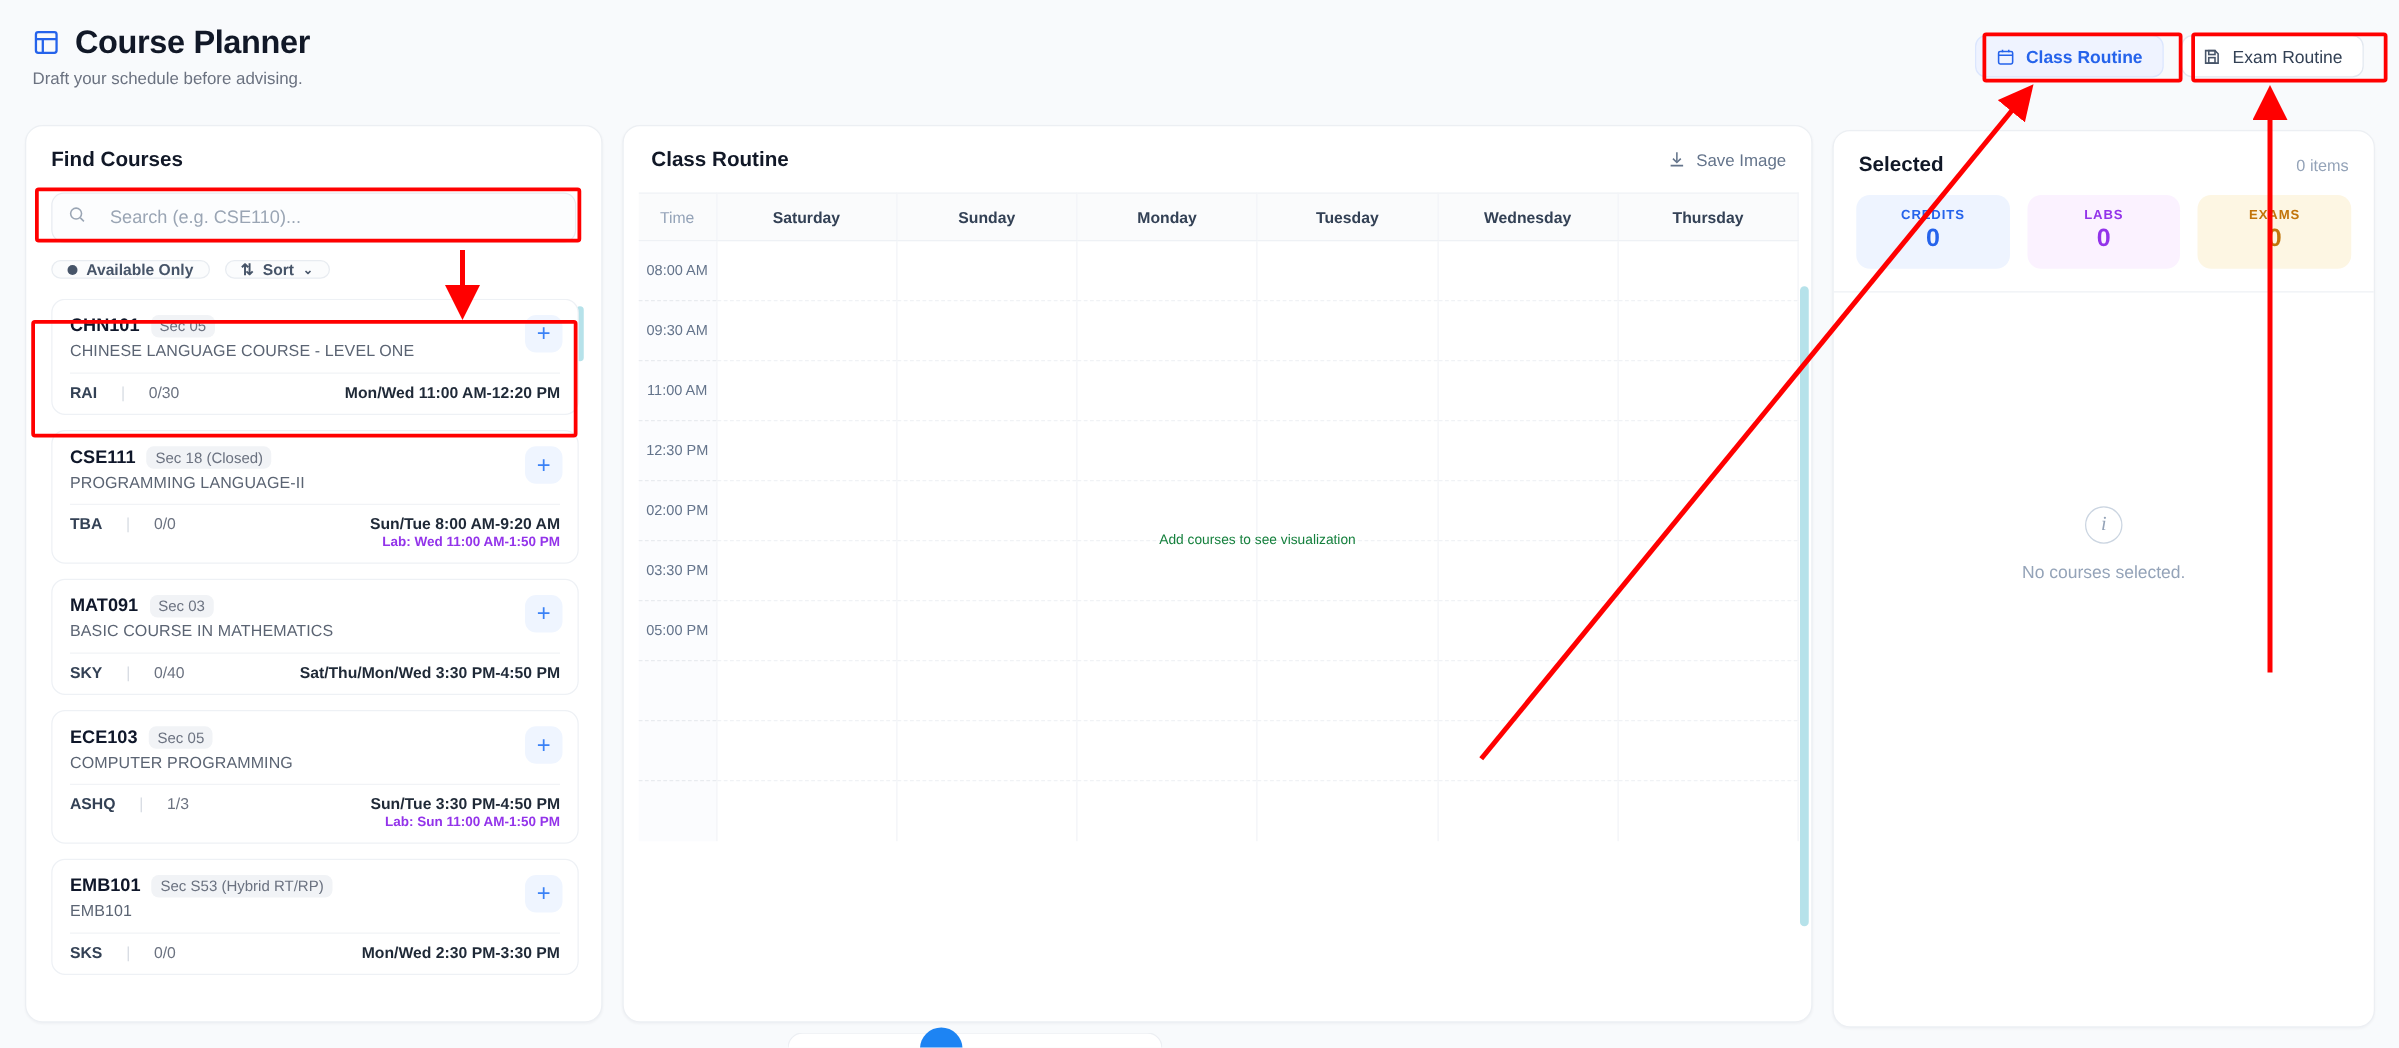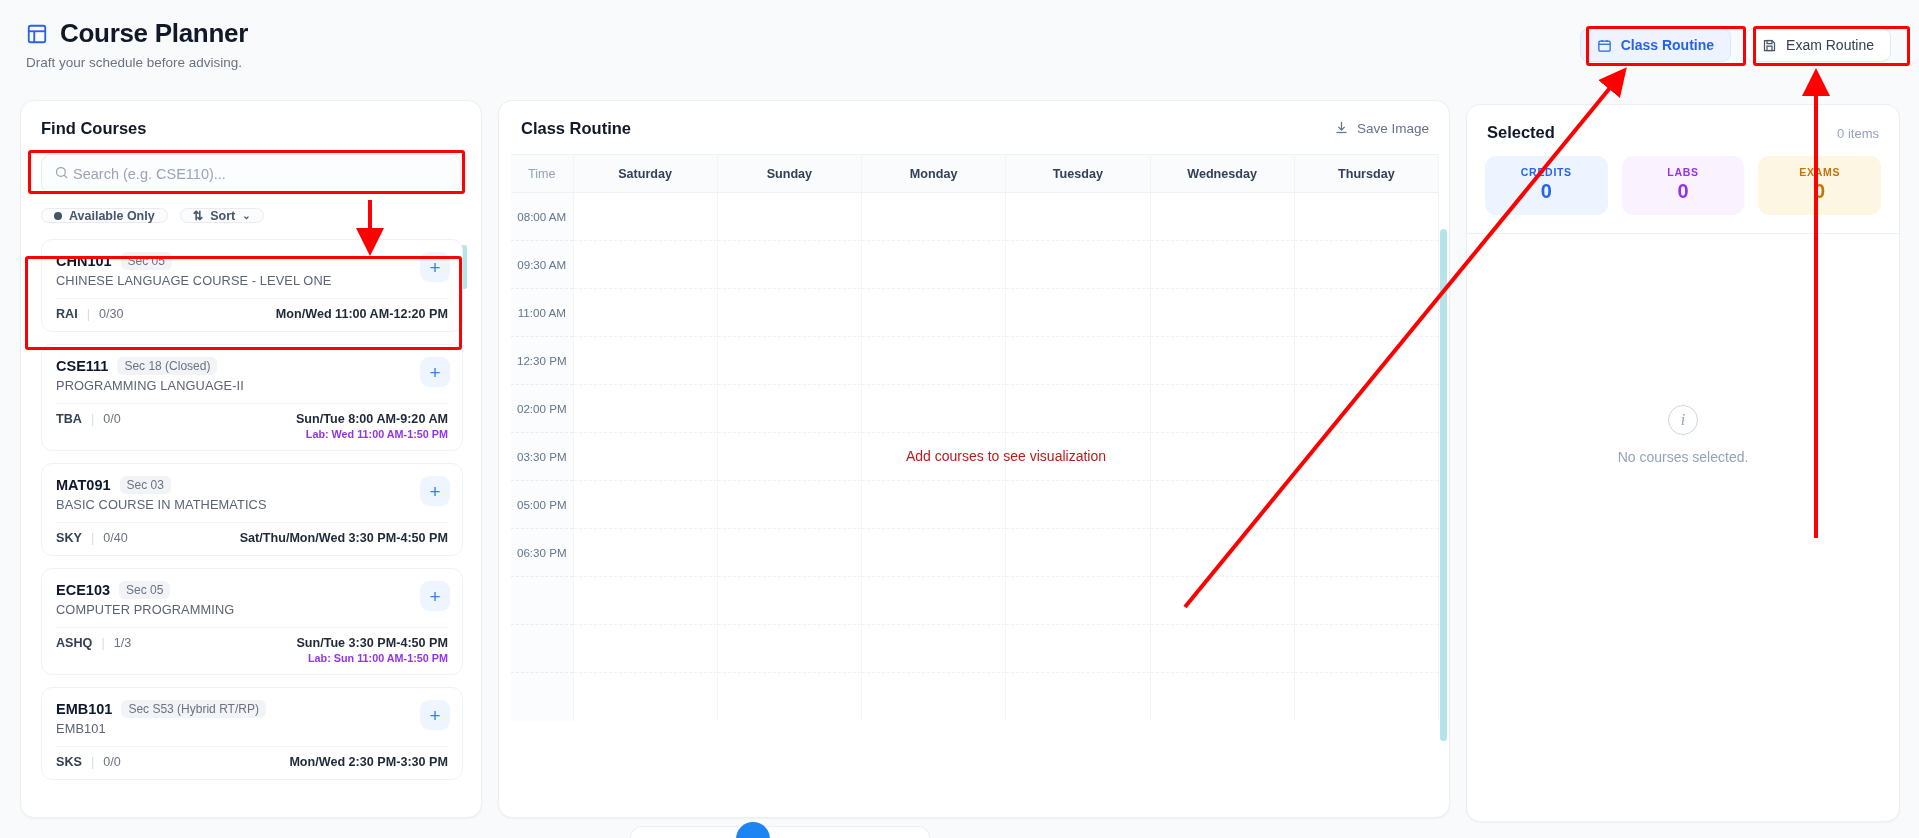--- a/index.html
+++ b/index.html
@@ -44,21 +44,21 @@
     box-shadow: 0 1px 2px rgba(16,24,40,0.04);
   }
 
   
   #find-panel { left: 20px; top: 100px; width: 462px; height: 718px; }
   .panel-title { font-size: 16.5px; font-weight: bold; color: #111827; }
   .find-head { padding: 18px 20px 0 20px; }
   .search-wrap {
     margin-top: 16px; position: relative;
     height: 40px; border: 1px solid #e8ecf1; border-radius: 10px; background: #fcfdfe;
-    display: flex; align-items: center; padding: 0 12px; gap: 4px;
+    display: flex; align-items: center; padding: 0 12px; gap: 19px;
   }
   .search-input {
     border: none; outline: none; background: transparent; flex: 1;
     font-size: 14.5px; color: #334155; font-family: "Liberation Sans", sans-serif;
   }
   .search-input::placeholder { color: #9aa5b4; }
   .chips { display: flex; gap: 12px; margin-top: 14px; }
   .chip {
     display: flex; align-items: center; gap: 7px;
     height: 15px; padding: 0 12px; border-radius: 8px;
@@ -86,21 +86,21 @@
   .cc-name { font-size: 12.8px; color: #5b6473; margin-top: 3px; letter-spacing: 0.1px; }
   .cc-add {
     position: absolute; right: 12px; top: 12px;
     width: 30px; height: 30px; border-radius: 9px;
     background: #eff5ff; border: none; color: #3b82f6;
     font-size: 19px; line-height: 1; cursor: pointer;
     display: flex; align-items: center; justify-content: center;
   }
   .cc-div { height: 1px; background: #f1f3f6; margin: 10px 0 8px 0; }
   .cc-bottom { display: flex; align-items: flex-start; justify-content: space-between; }
-  .cc-left { display: flex; align-items: center; gap: 9px; font-size: 12.6px; }
+  .cc-left { display: flex; align-items: center; gap: 19px; font-size: 12.6px; }
   .cc-fac { color: #334155; font-weight: bold; }
   .cc-sep { color: #d7dce3; }
   .cc-seats { color: #6b7280; }
   .cc-right { text-align: right; }
   .cc-time { font-size: 12.6px; color: #1f2937; font-weight: bold; }
   .cc-lab { font-size: 10.8px; color: #9333ea; font-weight: bold; margin-top: 2px; }
 
   .list-scrollbar {
     position: absolute; right: 4px; top: 6px; width: 6px; height: 44px;
     border-radius: 4px; background: #b6e2ea;
@@ -130,21 +130,21 @@
     height: 48px;
   }
   table.routine td.timecell {
     background: #fbfcfe; font-size: 11.6px; color: #64748b;
     text-align: center; vertical-align: middle; border-bottom: 1px dashed #e8ebef;
   }
   table.routine tr:last-child td { border-bottom: none; }
   .grid-overlay {
     position: absolute; left: 62px; right: 0; top: 38px; bottom: 0;
     display: flex; align-items: center; justify-content: center;
-    font-size: 14px; color: #b91c1c; pointer-events: none;
+    font-size: 11px; color: #15803d; pointer-events: none;
   }
   .routine-scrollbar {
     position: absolute; right: 2px; top: 128px; width: 7px; height: 512px;
     border-radius: 4px; background: #b6e2ea;
   }
 
   
   #selected-panel { left: 1466px; top: 104px; width: 434px; height: 718px; }
   .sel-head {
     display: flex; align-items: baseline; justify-content: space-between;
@@ -483,29 +483,20 @@
           <tr>
             <td class="timecell">05:00 PM</td>
             <td></td>
               <td></td>
             <td></td>
               <td></td>
             <td></td>
               <td></td>
           </tr>
           <tr>
-            <td class="timecell">06:30 PM</td>
-            <td></td>
-              <td></td>
-            <td></td>
-              <td></td>
-            <td></td>
-              <td></td>
-          </tr>
-          <tr>
             <td class="timecell"></td>
             <td></td>
               <td></td>
             <td></td>
               <td></td>
             <td></td>
               <td></td>
           </tr>
           <tr>
             <td class="timecell"></td>

